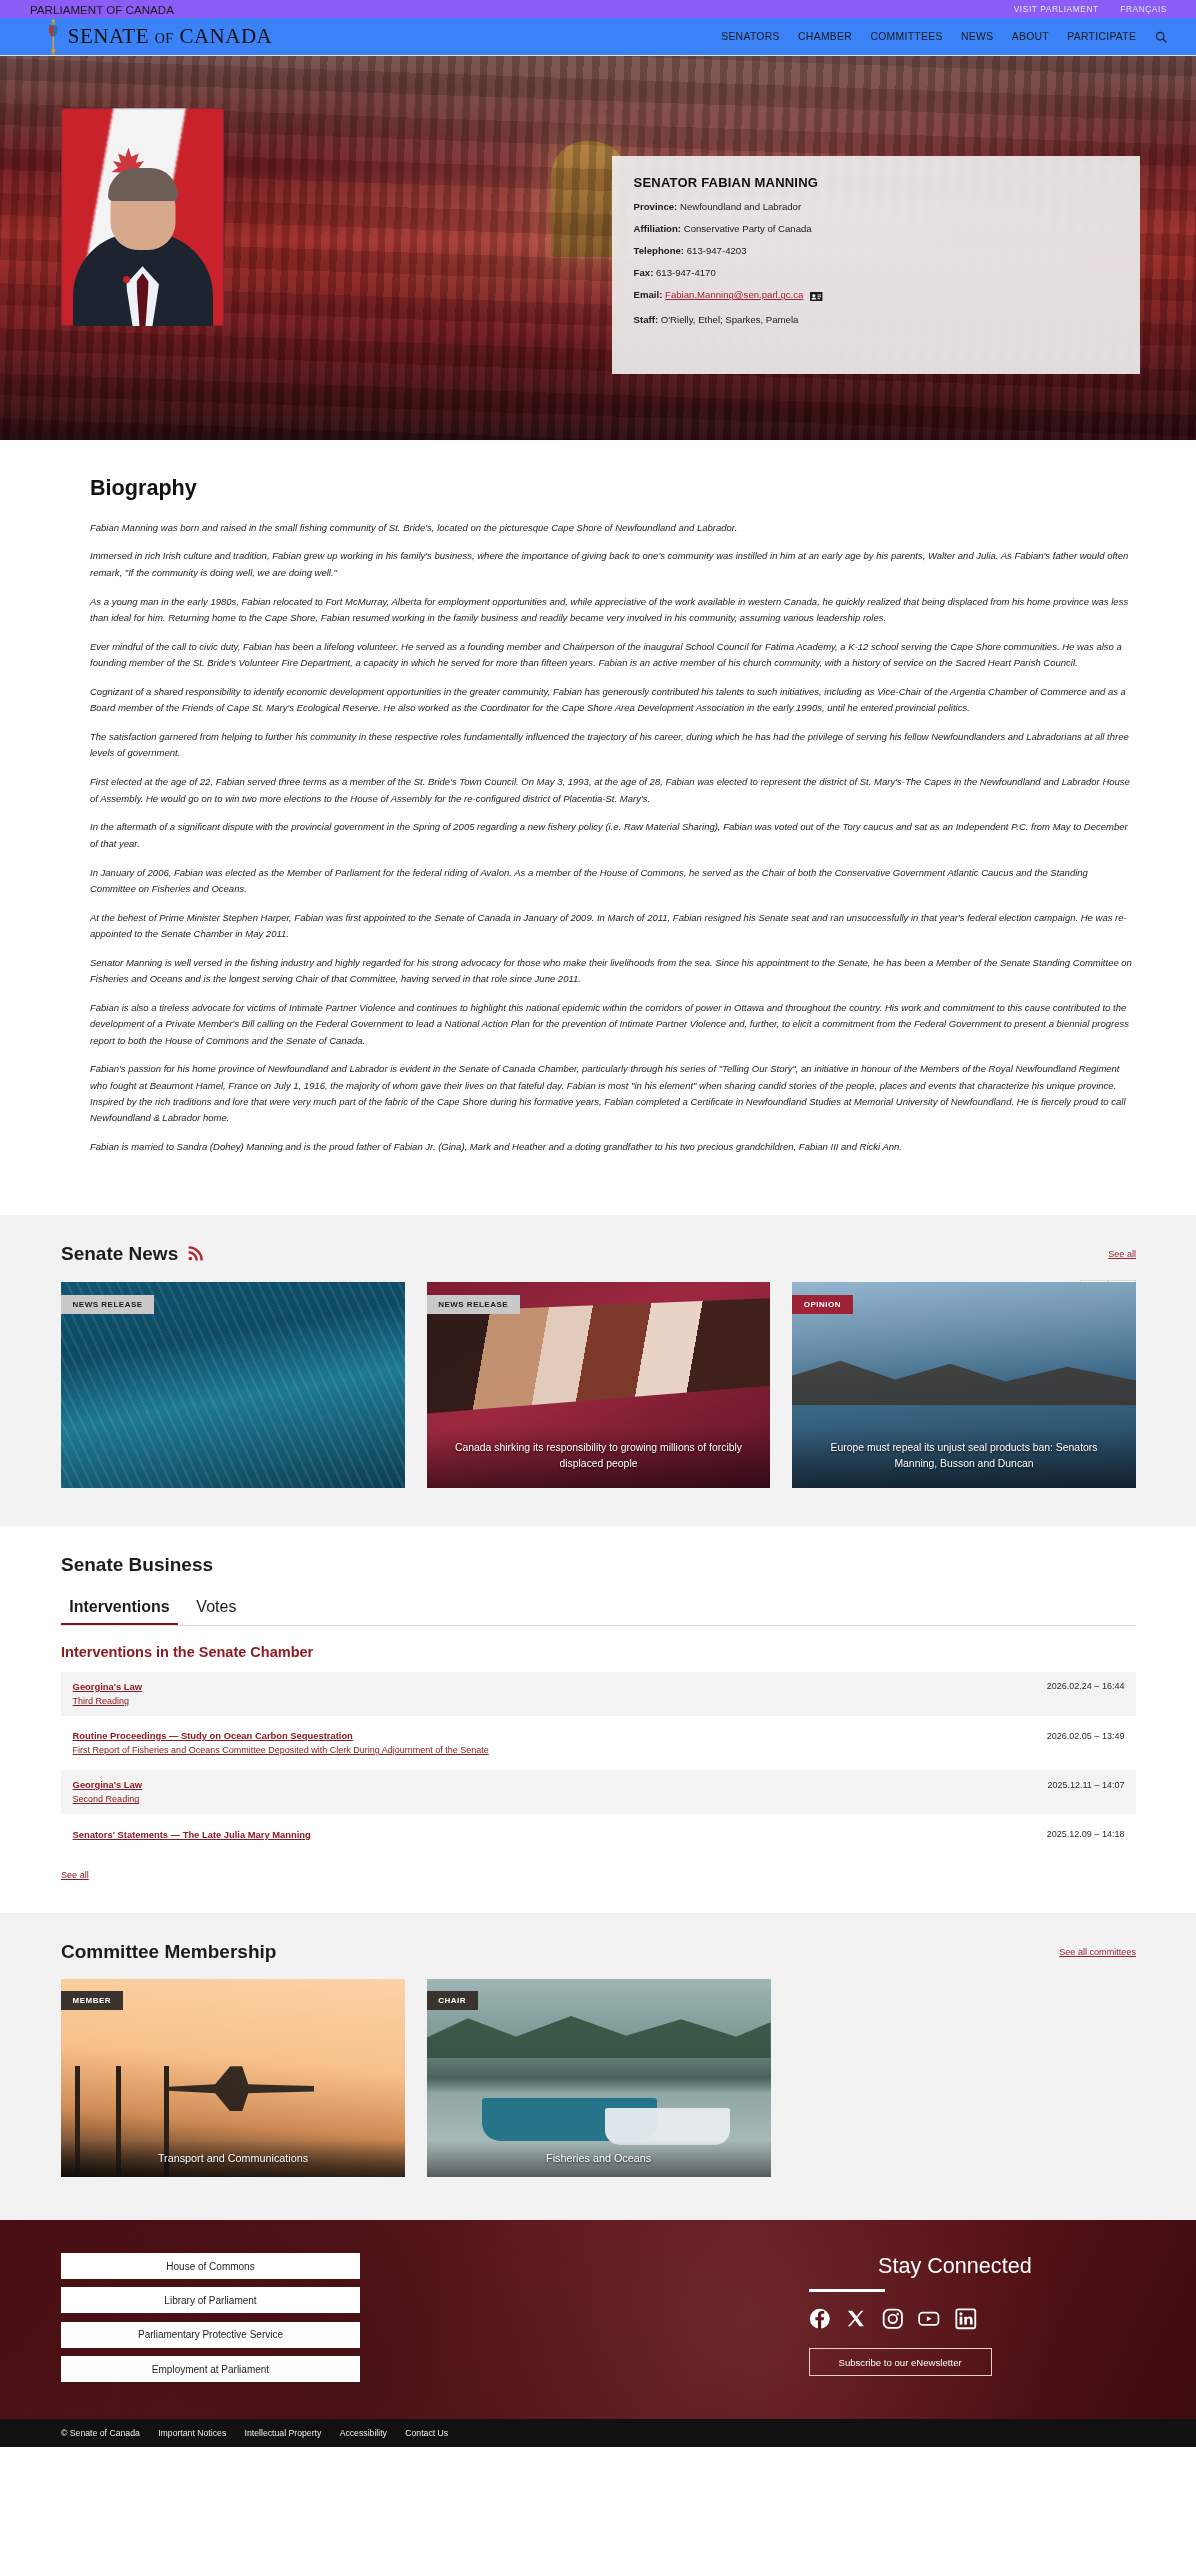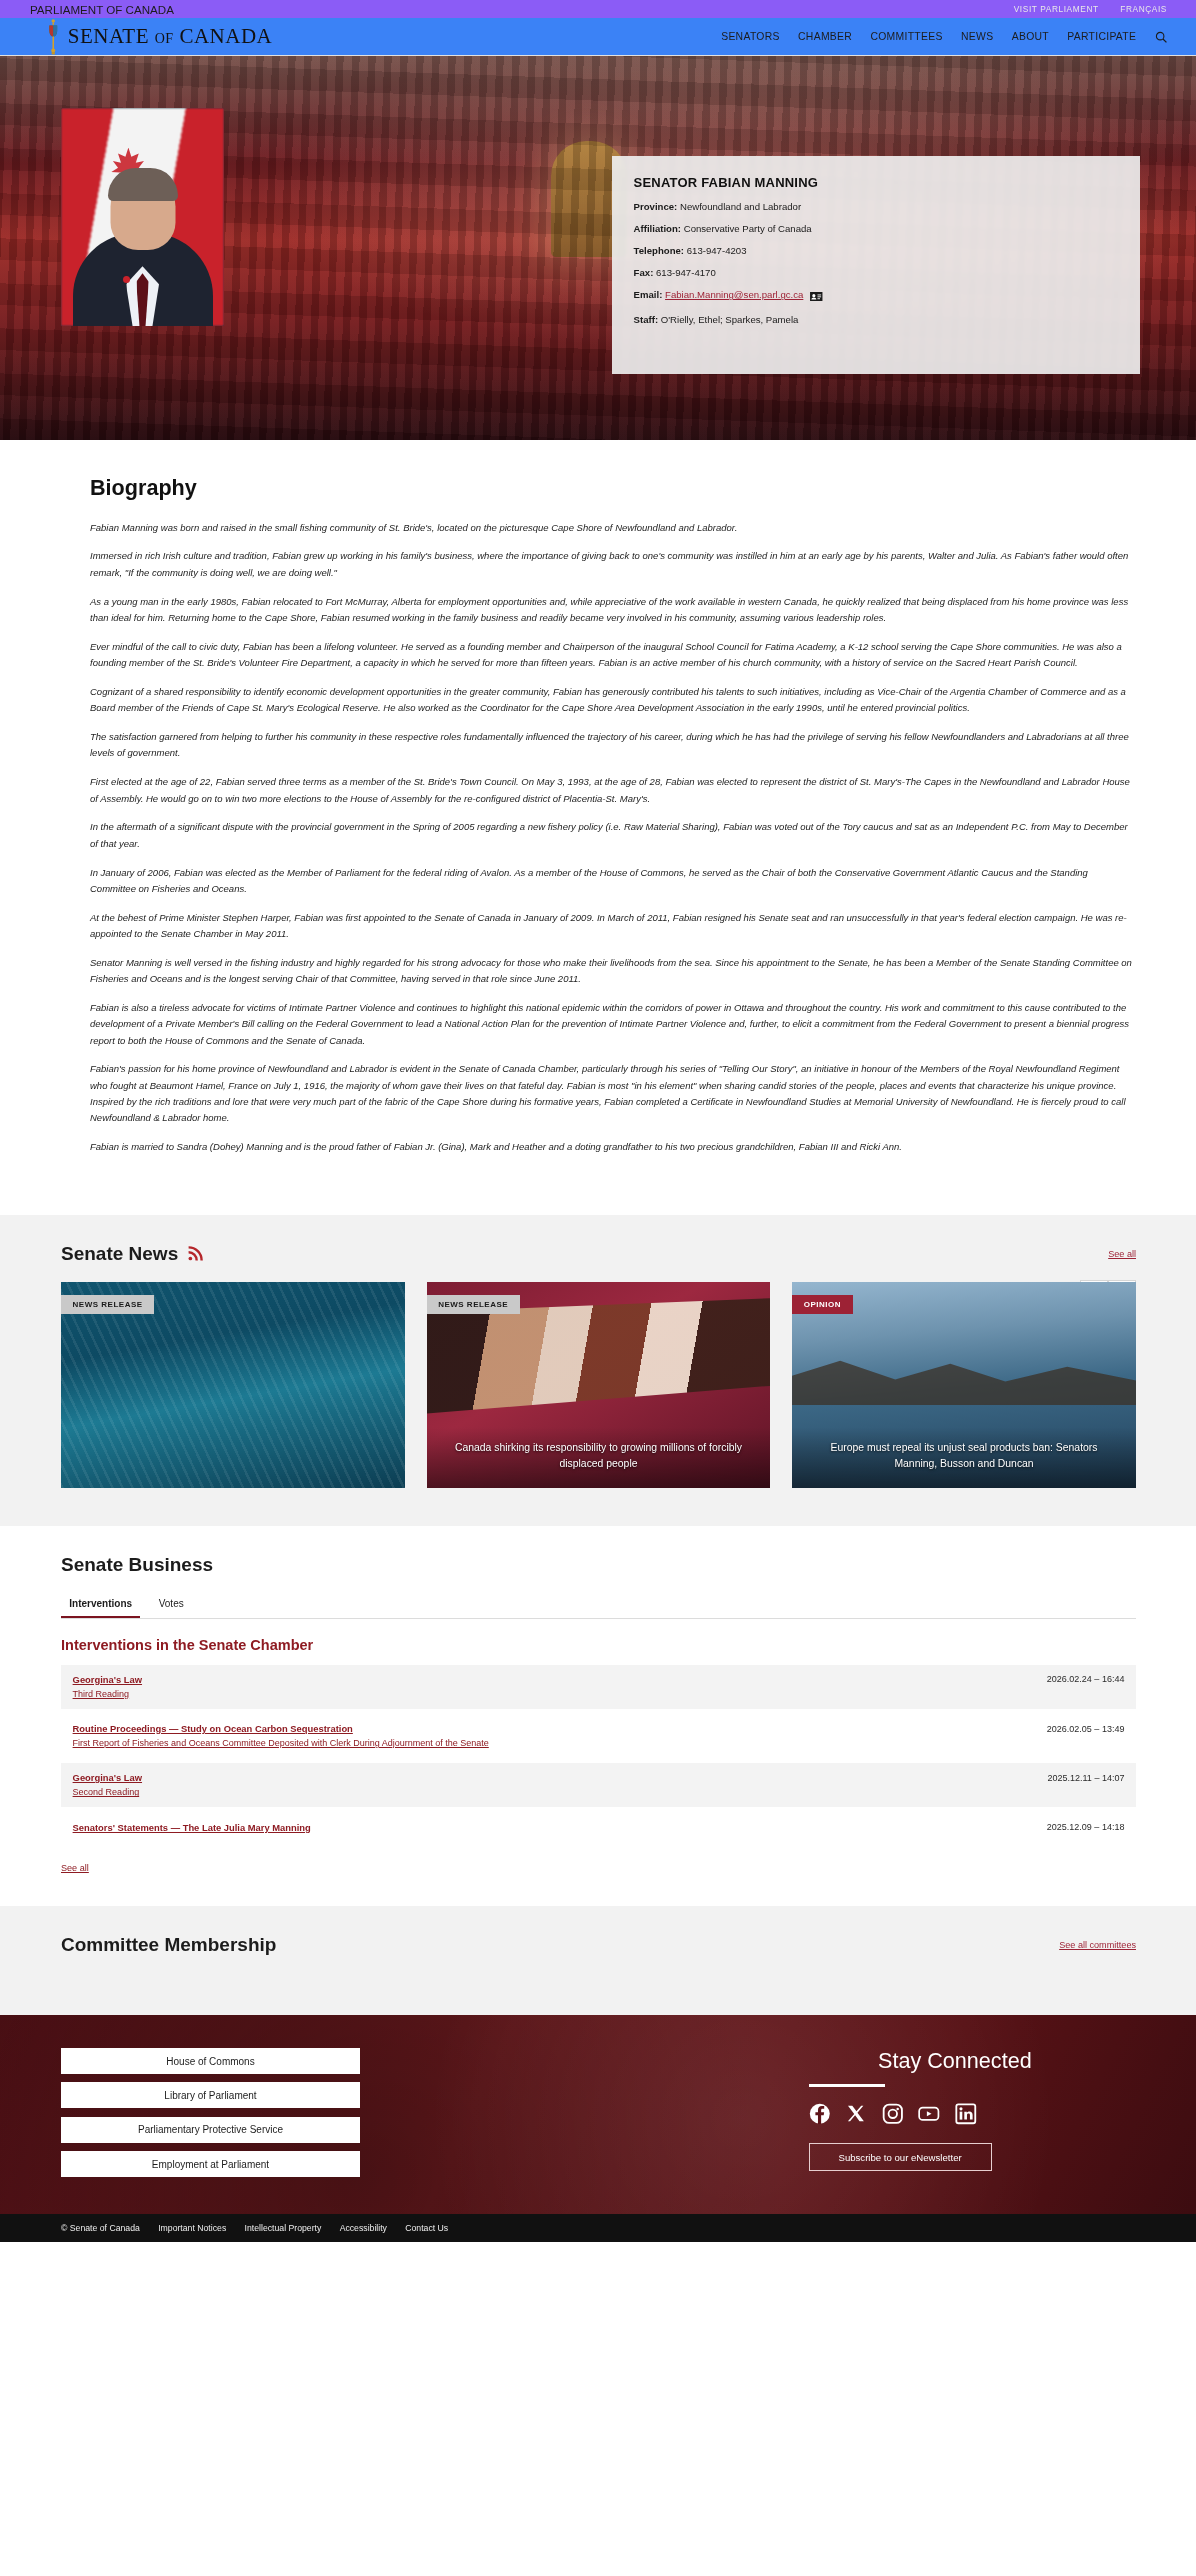--- a/index.html
+++ b/index.html
@@ -233,21 +233,21 @@
     cursor: pointer;
     font-size: 11.6px; color:#333;
     display:flex; align-items:center; justify-content:center;
   }
 
   
   .business { background:#fff; padding: 28px 61px 33px 61px; }
   .business h2 { font-size: 19px; font-weight:700; margin-bottom: 16.6px; }
   .tabs { display:flex; gap: 10px; border-bottom:0.8px solid #dcdcdc; margin-bottom: 18.3px; }
   .tab {
-    font-size: 10px; padding: 5.8px 8.3px 6.6px 8.3px; cursor:pointer;
+    font-size: 16px; padding: 5.8px 8.3px 6.6px 8.3px; cursor:pointer;
     border-bottom: 2.5px solid transparent; color:#1c1c1c;
   }
   .tab.active { font-weight: 700; border-bottom-color:#7b1420; }
   .business h3 {
     font-size: 14.5px; font-weight: 700; color:#8e1b22; margin-bottom: 11.6px;
   }
   .iv-row {
     display:flex; justify-content:space-between; align-items:flex-start;
     padding: 9.1px 11.6px 10px 11.6px;
     background:#f3f3f3;
@@ -532,20 +532,37 @@
     </div>
   </div>
 
   <a href="#" class="see-all-bottom">See all</a>
 </section>
 
 <section class="committee">
   <div class="section-head">
     <h2>Committee Membership</h2>
     <a href="#" class="see-all">See all committees</a>
+  </div>
+  <div class="comm-grid">
+    <a href="#" class="comm-card cc1">
+      <span class="img">
+          <span class="plane"></span>
+        </span>
+      <span class="badge">MEMBER</span>
+      <span class="cname">Transport and Communications</span>
+    </a>
+    <a href="#" class="comm-card cc2">
+      <span class="img">
+          <span class="boat"></span>
+          <span class="boat2"></span>
+        </span>
+      <span class="badge">CHAIR</span>
+      <span class="cname">Fisheries and Oceans</span>
+    </a>
   </div>
 </section>
 
 <footer class="footer">
   <div class="footer-inner">
     <div class="footer-links">
       <a href="#">House of Commons</a>
       <a href="#">Library of Parliament</a>
       <a href="#">Parliamentary Protective Service</a>
       <a href="#">Employment at Parliament</a>

